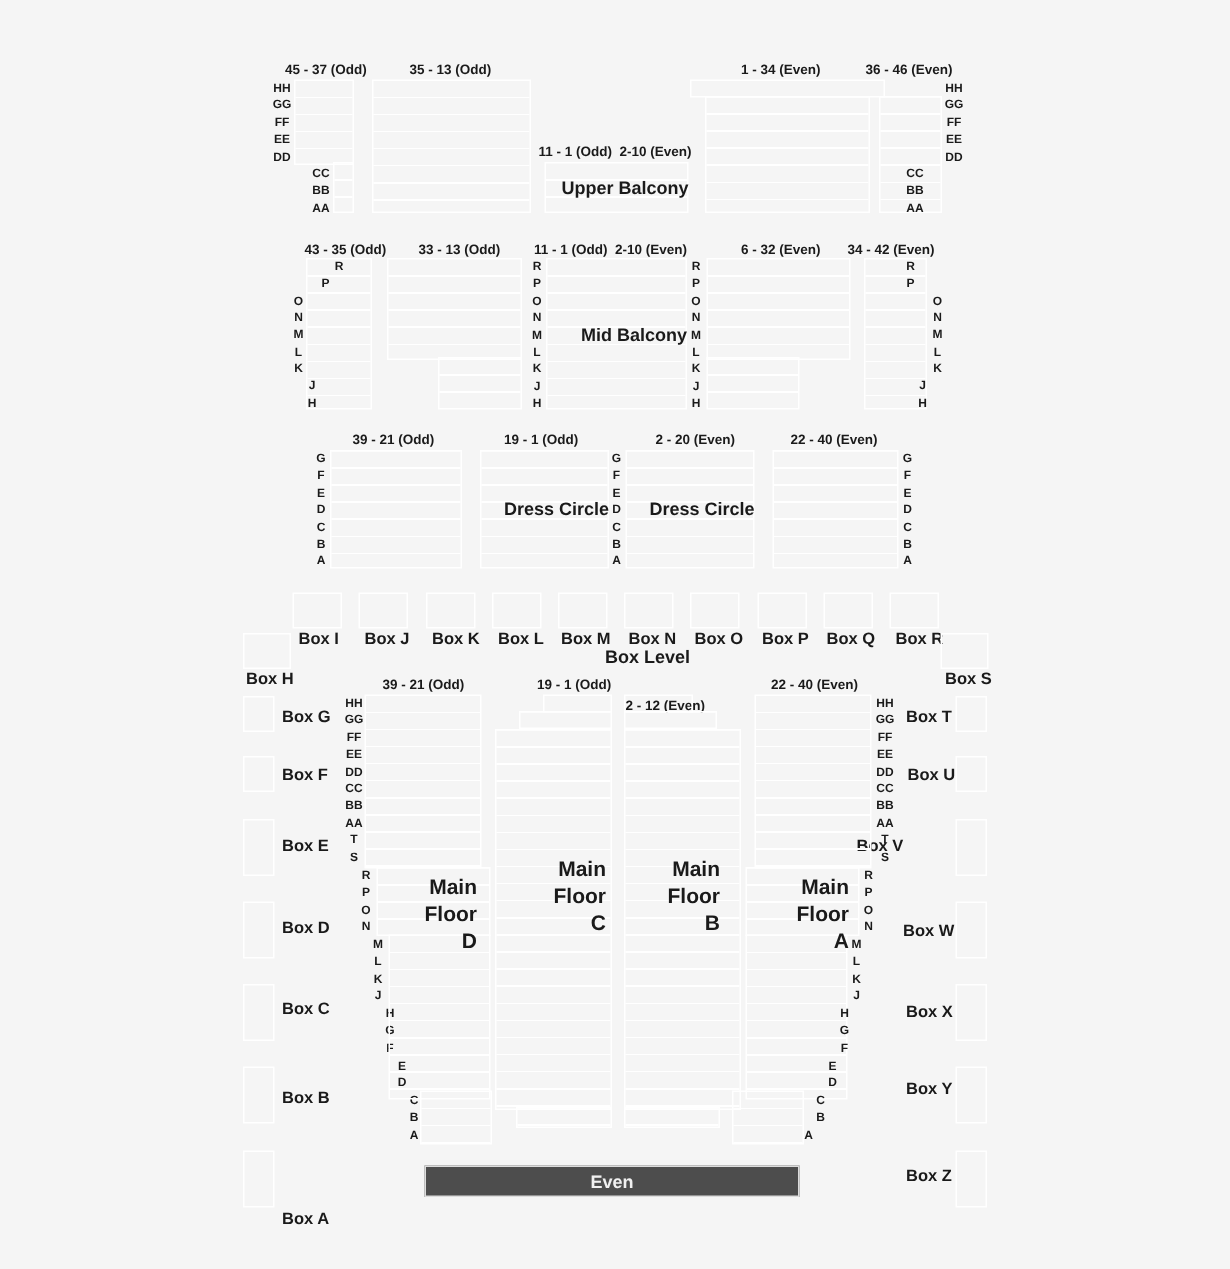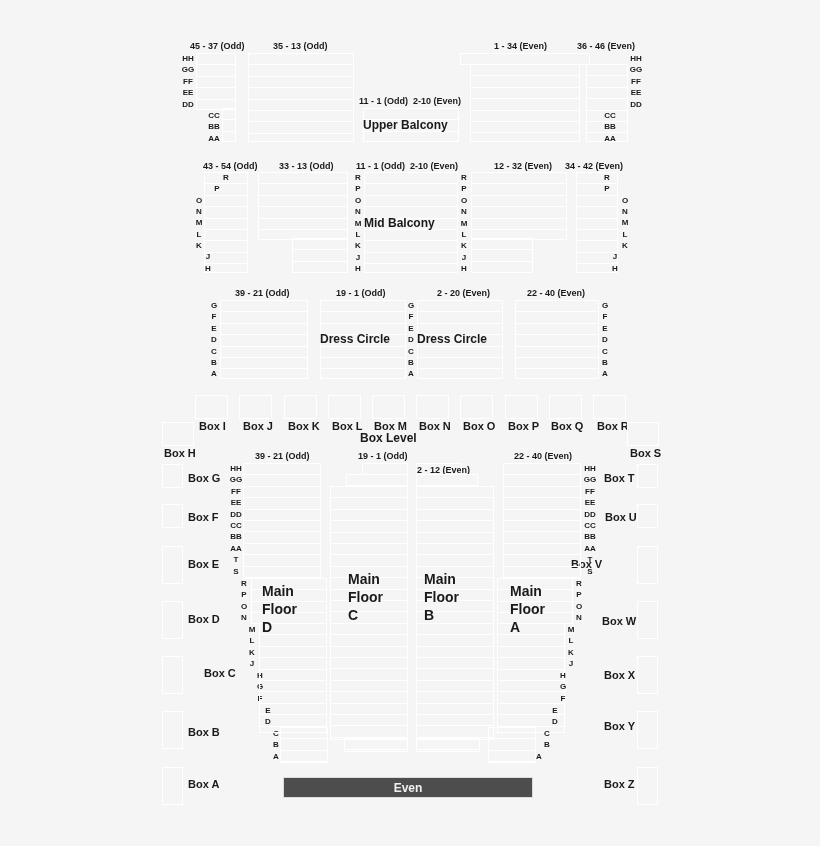--- a/index.html
+++ b/index.html
@@ -2,21 +2,21 @@
 <html><head>
 <meta charset="utf-8">
 <style>
   html, body { margin:0; padding:0; }
   body { width:820px; height:846px; background:#f5f5f5; position:relative; overflow:hidden;
          font-family:"Liberation Sans", sans-serif; color:#1a1a1a; }
   .hdr { position:absolute; font-size:9px; font-weight:bold; white-space:nowrap; }
   .row { position:absolute; font-size:8px; font-weight:bold; line-height:11.4px; text-align:center; }
   .sec { position:absolute; border:1px solid #ffffff; box-sizing:border-box;
          background:repeating-linear-gradient(to bottom, transparent 0, transparent 10.4px, #ffffff 10.4px, #ffffff 11.4px); }
-  .big { position:absolute; font-weight:bold; text-align:left; white-space:nowrap; }
+  .big { position:absolute; font-weight:bold; text-align:right; white-space:nowrap; }
   .box-lbl { position:absolute; font-size:11px; font-weight:bold; white-space:nowrap; }
   .box-shape { position:absolute; border:1px solid #ffffff; box-sizing:border-box; }
   .stage { position:absolute; left:283px; top:777px; width:250px; height:21px; background:#4d4d4d;
            color:#f0f0f0; font-size:12px; font-weight:bold; text-align:center; line-height:21px; border:1px solid #dcdcdc; box-sizing:border-box;}
 </style>
 </head>
 <body>
 
 <div>
   <span class="hdr" style="left:190px;top:41px">45 - 37 (Odd)</span>
@@ -55,25 +55,25 @@
     <div>DD</div>
   </div>
   <div class="row" style="left:601px;top:110px;width:18px">
     <div>CC</div>
     <div>BB</div>
     <div>AA</div>
   </div>
 </div>
 
 <div>
-  <span class="hdr" style="left:203px;top:161px">43 - 54 (Odd)</span>
+  <span class="hdr" style="left:203px;top:161px">43 - 35 (Odd)</span>
   <span class="hdr" style="left:279px;top:161px">33 - 13 (Odd)</span>
   <span class="hdr" style="left:356px;top:161px">11 - 1 (Odd)</span>
   <span class="hdr" style="left:410px;top:161px">2-10 (Even)</span>
-  <span class="hdr" style="left:494px;top:161px">12 - 32 (Even)</span>
+  <span class="hdr" style="left:494px;top:161px">6 - 32 (Even)</span>
   <span class="hdr" style="left:565px;top:161px">34 - 42 (Even)</span>
 
   <div class="row" style="left:221px;top:172px;width:10px">R</div>
   <div class="row" style="left:212px;top:183px;width:10px">P</div>
   <div class="row" style="left:194px;top:195px;width:10px">O</div>
   <div class="row" style="left:194px;top:206px;width:10px">N</div>
   <div class="row" style="left:194px;top:217px;width:10px">M</div>
   <div class="row" style="left:194px;top:229px;width:10px">L</div>
   <div class="row" style="left:194px;top:240px;width:10px">K</div>
   <div class="row" style="left:203px;top:251px;width:10px">J</div>
@@ -193,25 +193,25 @@
   <span class="box-lbl" style="left:164px;top:447px">Box H</span>
   <div class="box-shape" style="left:162px;top:464px;width:21px;height:24px"></div>
   <span class="box-lbl" style="left:188px;top:472px">Box G</span>
   <div class="box-shape" style="left:162px;top:504px;width:21px;height:24px"></div>
   <span class="box-lbl" style="left:188px;top:511px">Box F</span>
   <div class="box-shape" style="left:162px;top:546px;width:21px;height:38px"></div>
   <span class="box-lbl" style="left:188px;top:558px">Box E</span>
   <div class="box-shape" style="left:162px;top:601px;width:21px;height:38px"></div>
   <span class="box-lbl" style="left:188px;top:613px">Box D</span>
   <div class="box-shape" style="left:162px;top:656px;width:21px;height:38px"></div>
-  <span class="box-lbl" style="left:204px;top:667px">Box C</span>
+  <span class="box-lbl" style="left:188px;top:667px">Box C</span>
   <div class="box-shape" style="left:162px;top:711px;width:21px;height:38px"></div>
   <span class="box-lbl" style="left:188px;top:726px">Box B</span>
   <div class="box-shape" style="left:162px;top:767px;width:21px;height:38px"></div>
-  <span class="box-lbl" style="left:188px;top:778px">Box A</span>
+  <span class="box-lbl" style="left:188px;top:807px">Box A</span>
 
   <div class="box-shape" style="left:627px;top:422px;width:32px;height:24px"></div>
   <span class="box-lbl" style="left:630px;top:447px">Box S</span>
   <div class="box-shape" style="left:637px;top:464px;width:21px;height:24px"></div>
   <span class="box-lbl" style="left:604px;top:472px">Box T</span>
   <div class="box-shape" style="left:637px;top:504px;width:21px;height:24px"></div>
   <span class="box-lbl" style="left:605px;top:511px">Box U</span>
   <div class="box-shape" style="left:637px;top:546px;width:21px;height:38px"></div>
   <span class="box-lbl" style="left:571px;top:558px">Box V</span>
   <div class="box-shape" style="left:637px;top:601px;width:21px;height:38px"></div>

